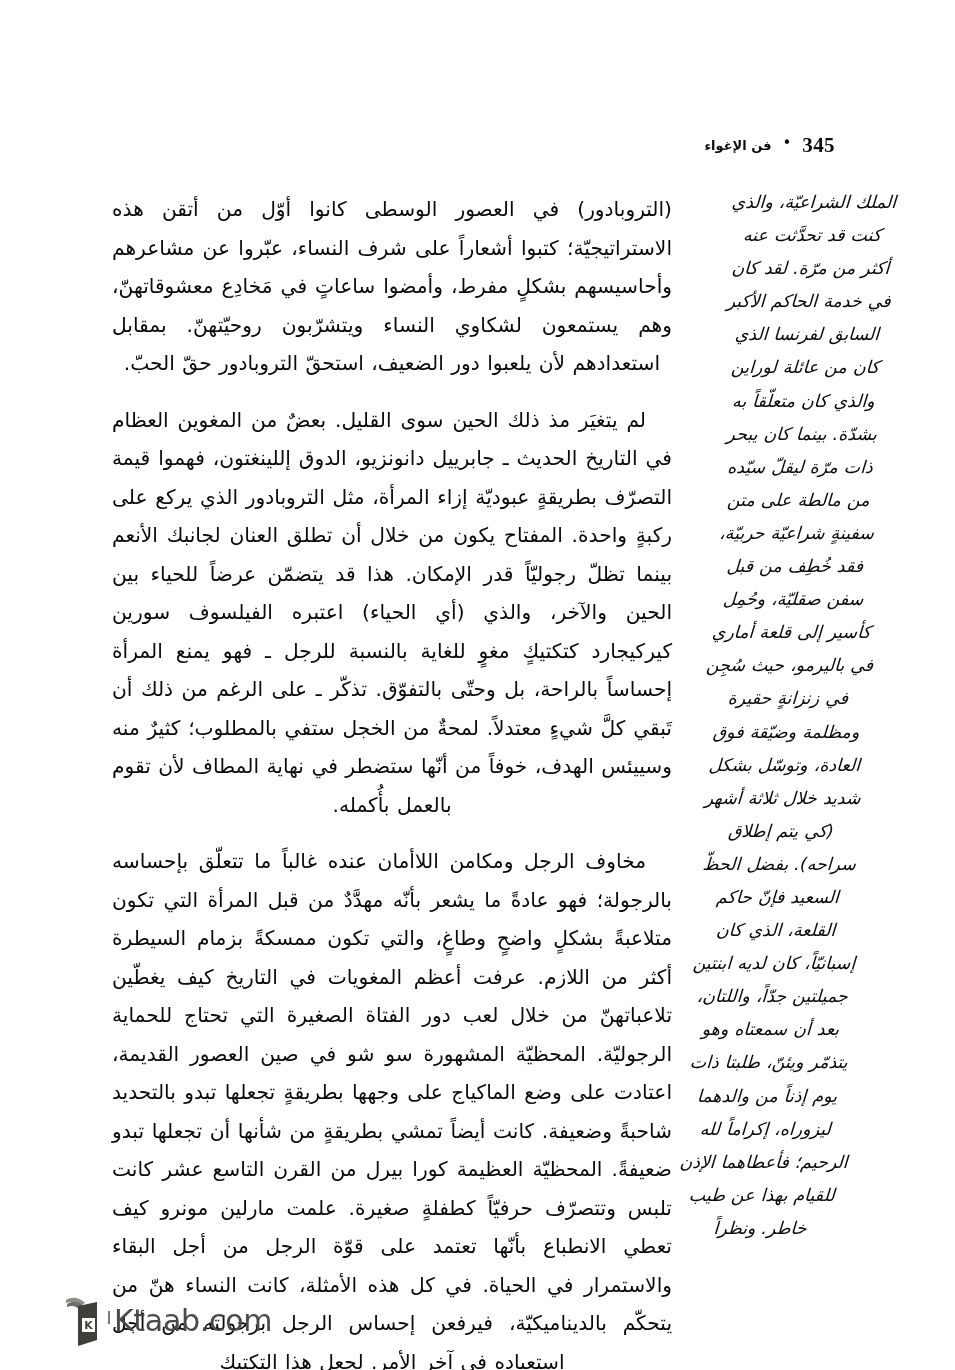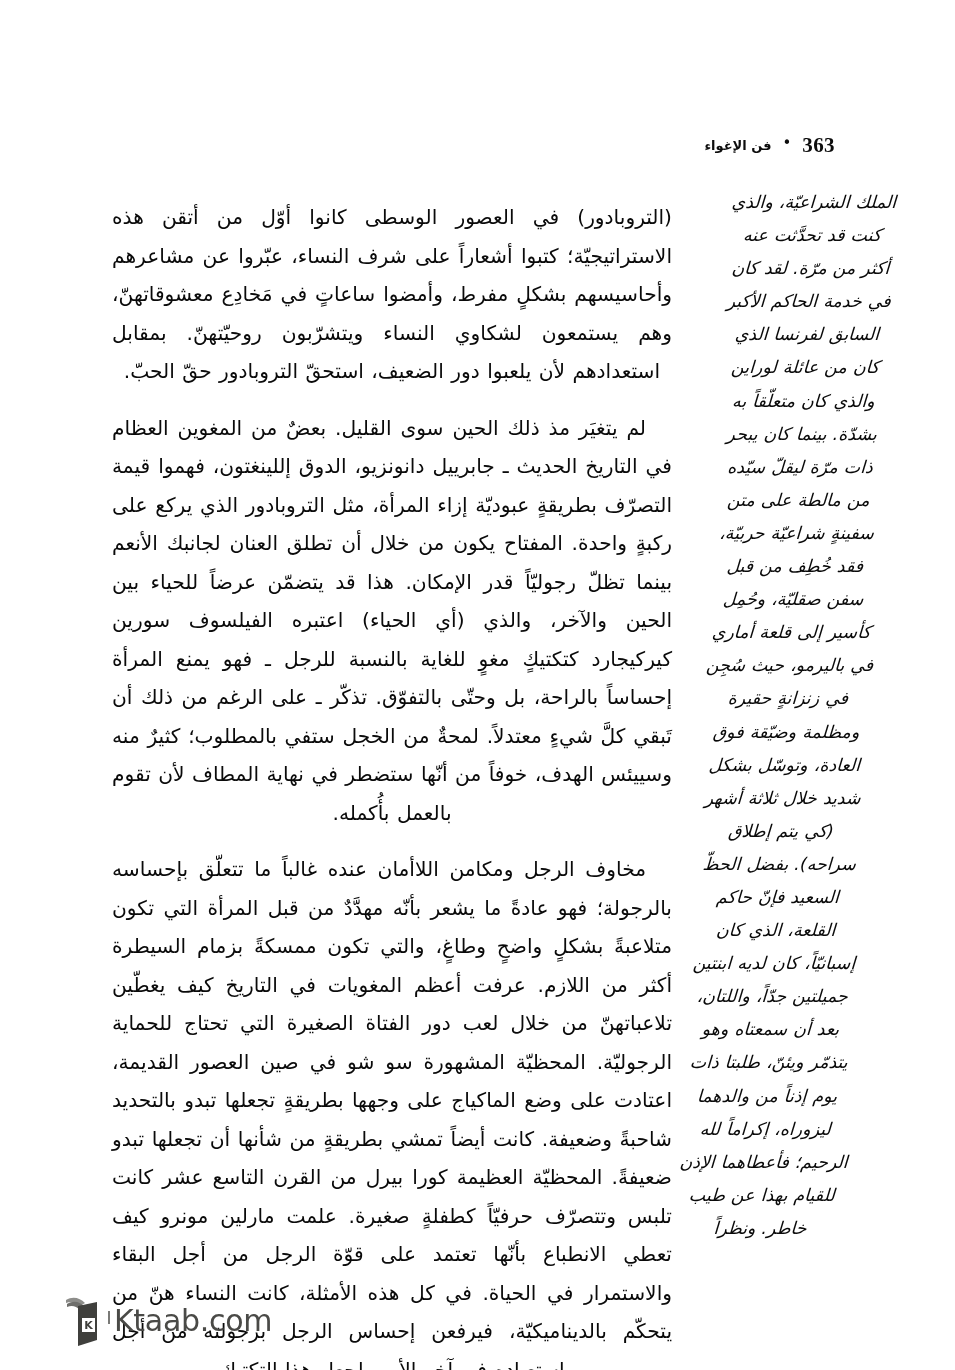--- a/index.html
+++ b/index.html
@@ -64,21 +64,21 @@
     direction: rtl;
     text-align: justify;
     text-justify: inter-word;
     color: #0a0a0a;
     font-family: "DejaVu Sans", sans-serif;
     font-size: 20.2px;
     line-height: 38.5px;
     word-spacing: 1px;
   }
   .main-column p {
-    margin: 12px 0 18px 0;
+    margin: 4px 0 18px 0;
     text-align: justify;
     text-align-last: center;
   }
   .main-column p.indent-first {
     text-indent: 26px;
   }
 
   
   .margin-note {
     position: absolute;
@@ -130,21 +130,21 @@
     height: 13px;
     background: #7a7a77;
   }
 </style>
 </head>
 <body>
 
 <div class="page">
 
   <div class="running-head">
-    <span class="rh-page-number">363</span>
+    <span class="rh-page-number">345</span>
     <span class="rh-dot">•</span>
     <span class="rh-title">فن الإغواء</span>
   </div>
 
   <div class="body-area">
 
     <div class="main-column">
       <p>(التروبادور) في العصور الوسطى كانوا أوّل من أتقن هذه الاستراتيجيّة؛ كتبوا أشعاراً على شرف النساء، عبّروا عن مشاعرهم وأحاسيسهم بشكلٍ مفرط، وأمضوا ساعاتٍ في مَخادِع معشوقاتهنّ، وهم يستمعون لشكاوي النساء ويتشرّبون روحيّتهنّ. بمقابل استعدادهم لأن يلعبوا دور الضعيف، استحقّ التروبادور حقّ الحبّ.</p>
       <p class="indent-first">لم يتغيَر مذ ذلك الحين سوى القليل. بعضٌ من المغوين العظام في التاريخ الحديث ـ جابرييل دانونزيو، الدوق إللينغتون، فهموا قيمة التصرّف بطريقةٍ عبوديّة إزاء المرأة، مثل التروبادور الذي يركع على ركبةٍ واحدة. المفتاح يكون من خلال أن تطلق العنان لجانبك الأنعم بينما تظلّ رجوليّاً قدر الإمكان. هذا قد يتضمّن عرضاً للحياء بين الحين والآخر، والذي (أي الحياء) اعتبره الفيلسوف سورين كيركيجارد كتكتيكٍ مغوٍ للغاية بالنسبة للرجل ـ فهو يمنع المرأة إحساساً بالراحة، بل وحتّى بالتفوّق. تذكّر ـ على الرغم من ذلك أن تَبقي كلَّ شيءٍ معتدلاً. لمحةٌ من الخجل ستفي بالمطلوب؛ كثيرٌ منه وسييئس الهدف، خوفاً من أنّها ستضطر في نهاية المطاف لأن تقوم بالعمل بأُكمله.</p>
       <p class="indent-first">مخاوف الرجل ومكامن اللاأمان عنده غالباً ما تتعلّق بإحساسه بالرجولة؛ فهو عادةً ما يشعر بأنّه مهدَّدٌ من قبل المرأة التي تكون متلاعبةً بشكلٍ واضحٍ وطاغٍ، والتي تكون ممسكةً بزمام السيطرة أكثر من اللازم. عرفت أعظم المغويات في التاريخ كيف يغطّين تلاعباتهنّ من خلال لعب دور الفتاة الصغيرة التي تحتاج للحماية الرجوليّة. المحظيّة المشهورة سو شو في صين العصور القديمة، اعتادت على وضع الماكياج على وجهها بطريقةٍ تجعلها تبدو بالتحديد شاحبةً وضعيفة. كانت أيضاً تمشي بطريقةٍ من شأنها أن تجعلها تبدو ضعيفةً. المحظيّة العظيمة كورا بيرل من القرن التاسع عشر كانت تلبس وتتصرّف حرفيّاً كطفلةٍ صغيرة. علمت مارلين مونرو كيف تعطي الانطباع بأنّها تعتمد على قوّة الرجل من أجل البقاء والاستمرار في الحياة. في كل هذه الأمثلة، كانت النساء هنّ من يتحكّم بالديناميكيّة، فيرفعن إحساس الرجل برجولته من أجل استعباده في آخر الأمر. لجعل هذا التكتيك</p>

